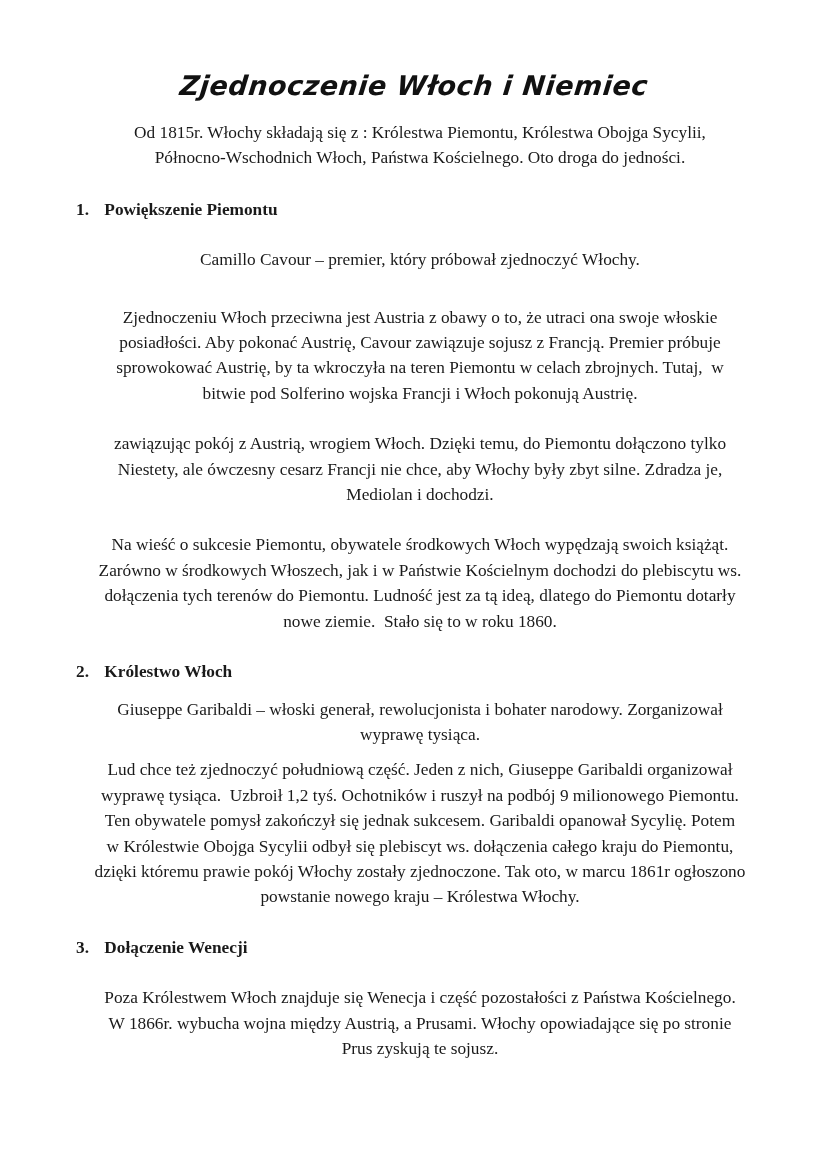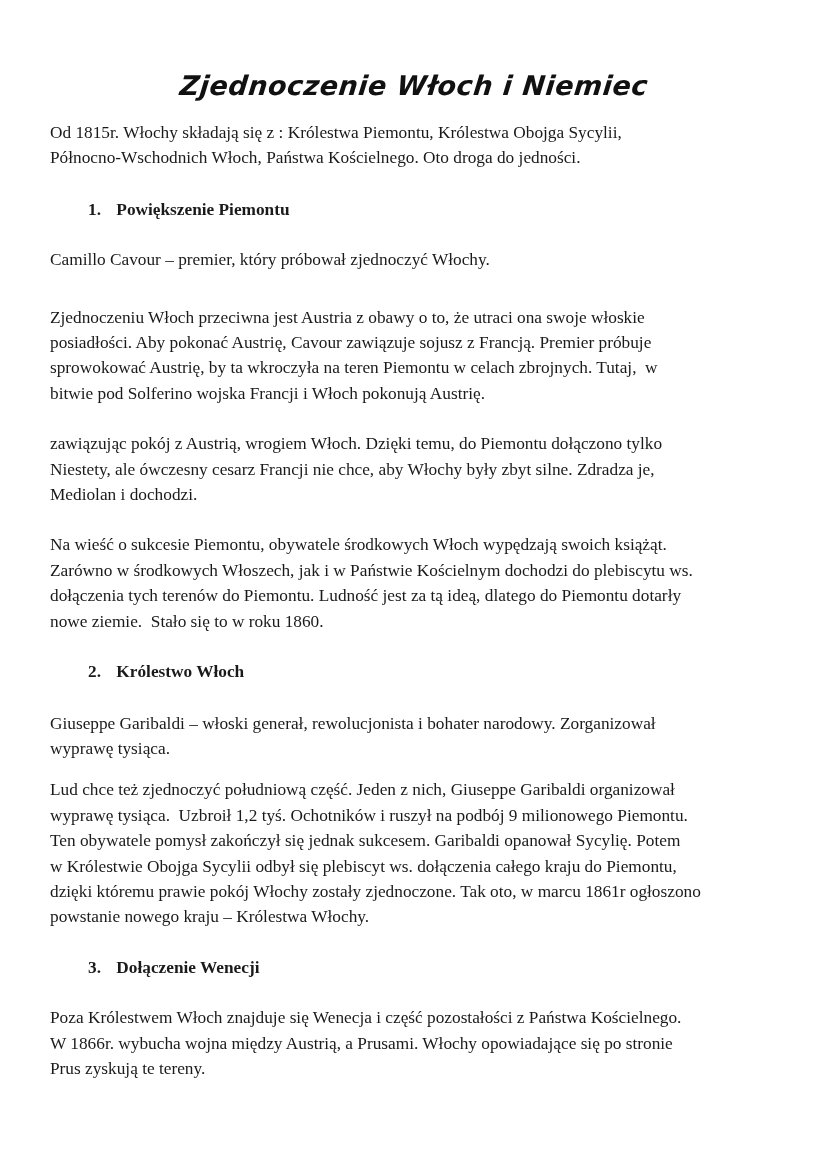--- a/index.html
+++ b/index.html
@@ -12,24 +12,24 @@
       position: absolute; left: 0; right: 0; top: 52px;
       text-align: center;
       font-family: "DejaVu Sans", sans-serif;
       font-style: italic; font-weight: bold;
       font-size: 27px; letter-spacing: 0.5px;
       color: #111;
       transform: skewX(-6deg);
     }
     .page { position: absolute; left: 50px; top: 120px; width: 740px; }
     .para { font-size: 17.3px; line-height: 25.4px; margin: 0; }
-    .line { display: block; white-space: pre; }
+    .line { display: block; white-space: pre; text-align: center; }
     .heading {
       font-weight: bold; font-size: 17.3px; line-height: 25.4px;
-      margin: 12px; padding-left: 26px; white-space: pre;
+      margin: 0; padding-left: 26px; white-space: pre;
     }
     .heading .num { display: inline-block; width: 24px; }
   </style>
 </head>
 <body>
 
 <h1 class="title">Zjednoczenie Włoch i Niemiec</h1>
 
 <div class="page">
 
@@ -59,34 +59,34 @@
 
   <p class="para" style="margin-top:25px;">
     <span class="line">Na wieść o sukcesie Piemontu, obywatele środkowych Włoch wypędzają swoich książąt.</span>
     <span class="line">Zarówno w środkowych Włoszech, jak i w Państwie Kościelnym dochodzi do plebiscytu ws.</span>
     <span class="line">dołączenia tych terenów do Piemontu. Ludność jest za tą ideą, dlatego do Piemontu dotarły</span>
     <span class="line">nowe ziemie.  Stało się to w roku 1860.</span>
   </p>
 
   <h2 class="heading" style="margin-top:25px;"><span class="num">2.</span> <span>Królestwo Włoch</span></h2>
 
-  <p class="para" style="margin-top:26px;">
+  <p class="para" style="margin-top:12px;">
     <span class="line">Giuseppe Garibaldi – włoski generał, rewolucjonista i bohater narodowy. Zorganizował</span>
     <span class="line">wyprawę tysiąca.</span>
   </p>
 
-  <p class="para" style="margin-top:16px;">
+  <p class="para" style="margin-top:10px;">
     <span class="line">Lud chce też zjednoczyć południową część. Jeden z nich, Giuseppe Garibaldi organizował</span>
     <span class="line">wyprawę tysiąca.  Uzbroił 1,2 tyś. Ochotników i ruszył na podbój 9 milionowego Piemontu.</span>
     <span class="line">Ten obywatele pomysł zakończył się jednak sukcesem. Garibaldi opanował Sycylię. Potem</span>
     <span class="line">w Królestwie Obojga Sycylii odbył się plebiscyt ws. dołączenia całego kraju do Piemontu,</span>
     <span class="line">dzięki któremu prawie pokój Włochy zostały zjednoczone. Tak oto, w marcu 1861r ogłoszono</span>
     <span class="line">powstanie nowego kraju – Królestwa Włochy.</span>
   </p>
 
   <h2 class="heading" style="margin-top:25px;"><span class="num">3.</span> <span>Dołączenie Wenecji</span></h2>
 
   <p class="para" style="margin-top:25px;">
     <span class="line">Poza Królestwem Włoch znajduje się Wenecja i część pozostałości z Państwa Kościelnego.</span>
     <span class="line">W 1866r. wybucha wojna między Austrią, a Prusami. Włochy opowiadające się po stronie</span>
-    <span class="line">Prus zyskują te tereny.</span>
+    <span class="line">Prus zyskują te sojusz.</span>
   </p>
 </div>
 
 </body></html>

